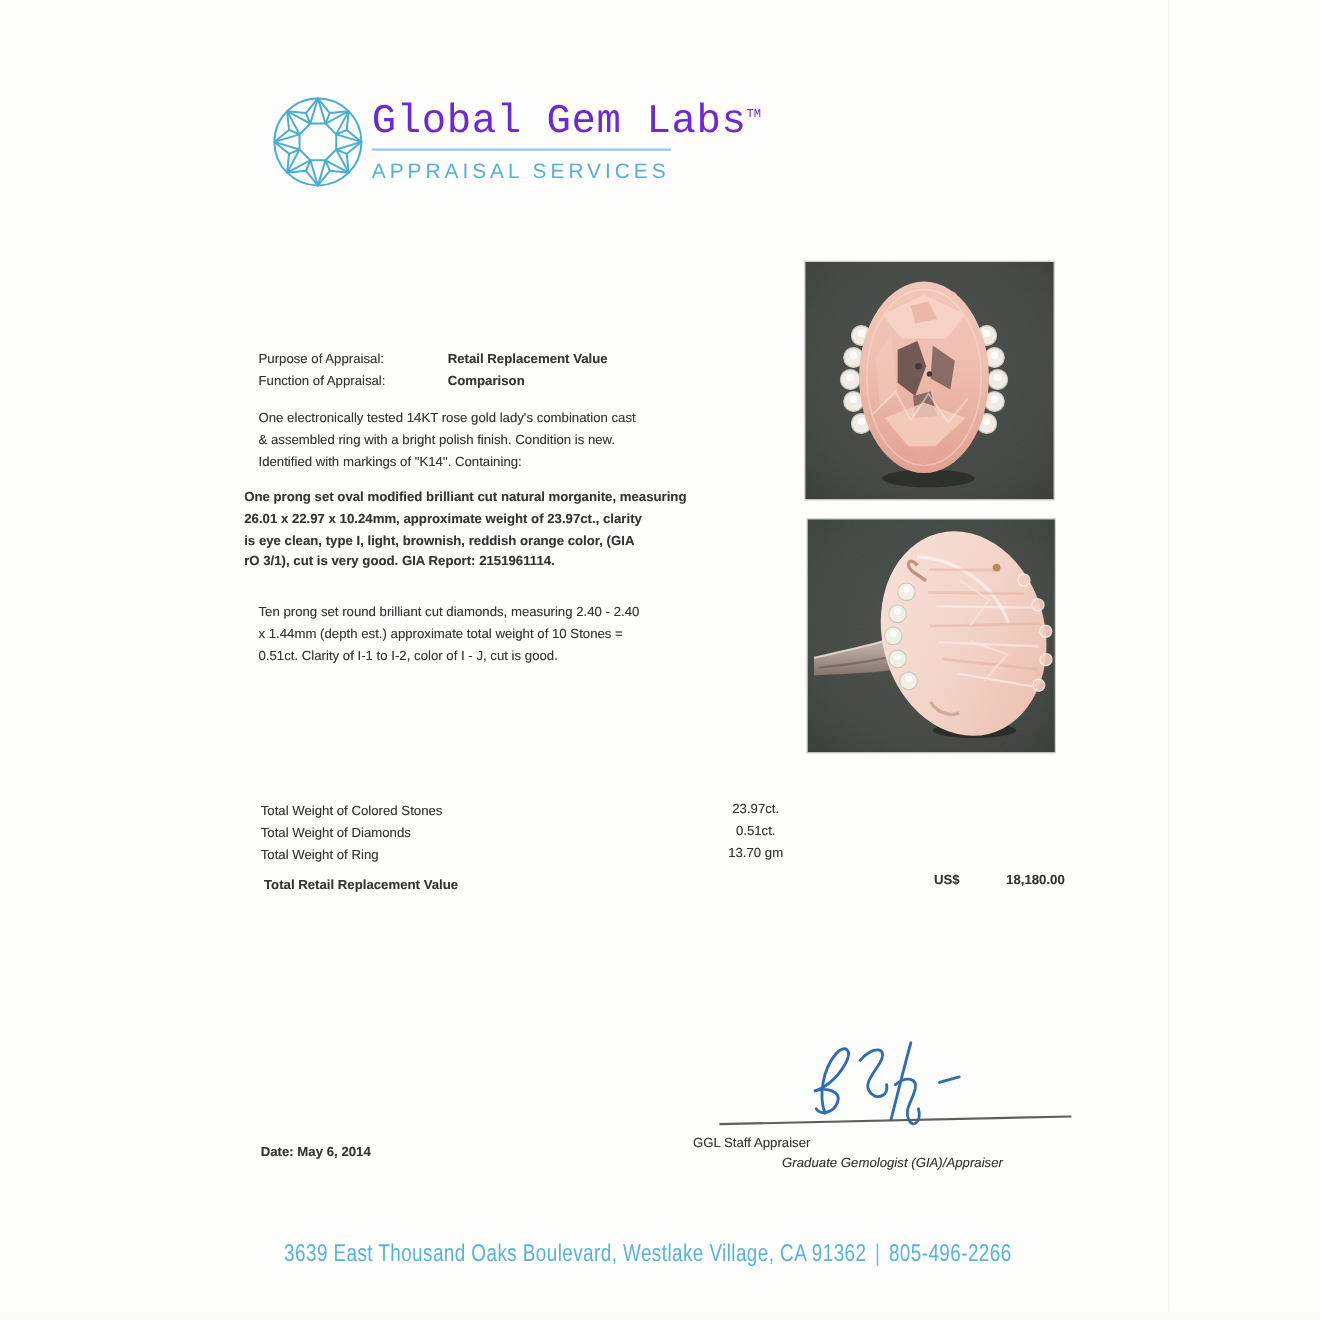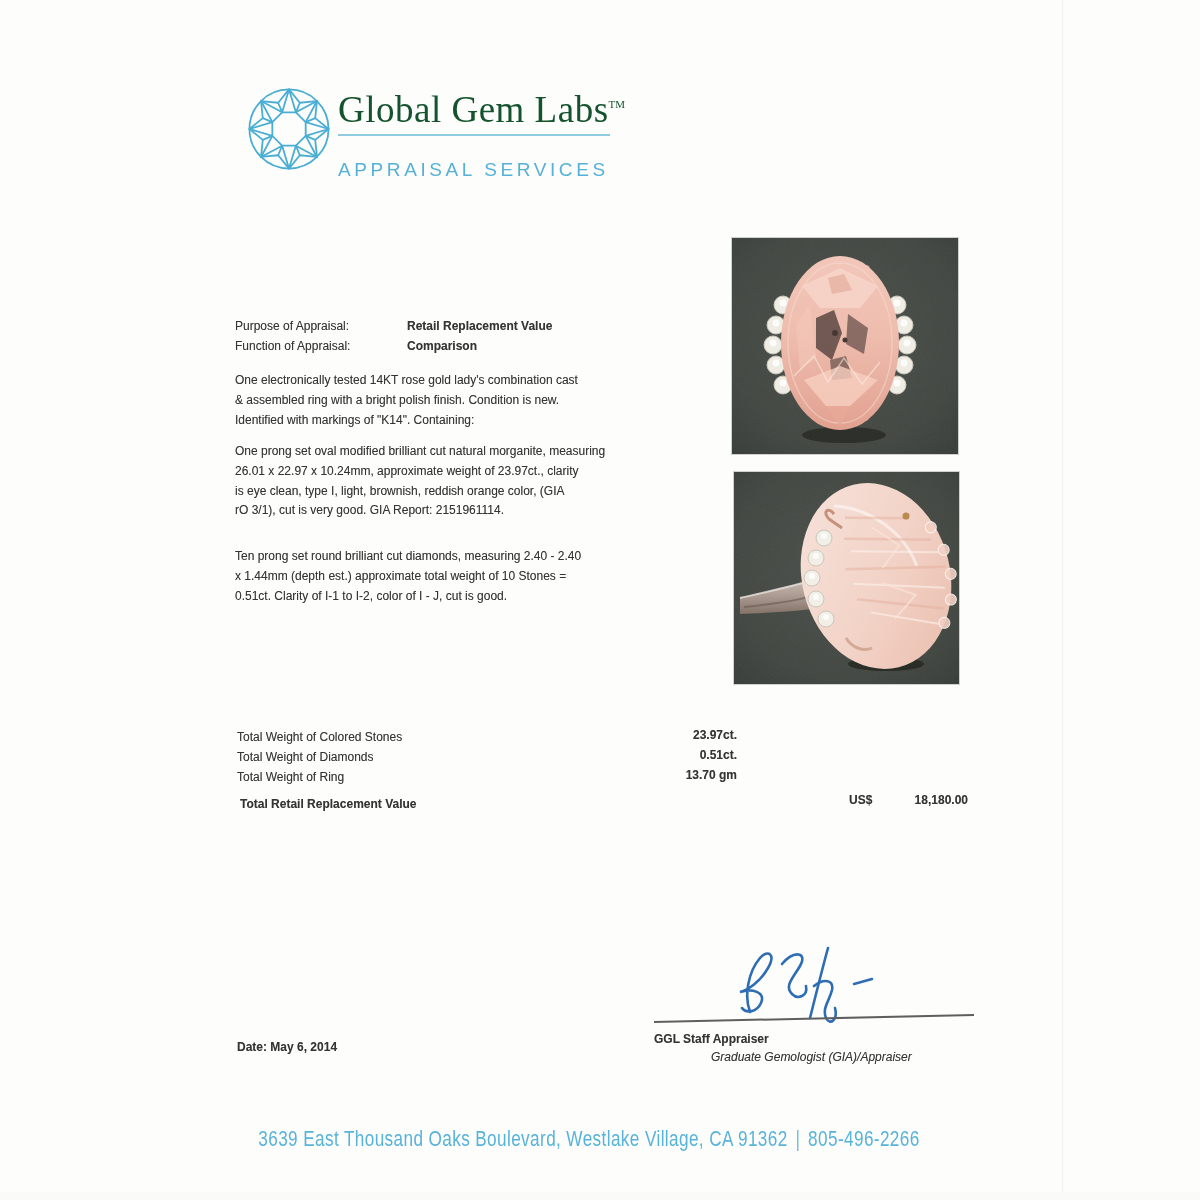--- a/index.html
+++ b/index.html
@@ -9,49 +9,49 @@
   }
   .page{position:relative;width:1200px;height:1200px;background:#fdfdfc;overflow:hidden;}
   .scan-edge{position:absolute;left:1062px;top:0;width:1px;height:1200px;background:#f0f0ee;}
   .scan-bottom{position:absolute;left:0;top:1192px;width:1200px;height:8px;background:#fafaf8;}
 
   
   .logo{position:absolute;left:246px;top:84px;width:420px;height:100px;}
   .logo-icon{position:absolute;left:0;top:2px;width:86px;height:86px;}
   .logo-textblock{position:absolute;left:92px;top:0;}
   .logo-title{
-    font-family:Liberation Serif, serif;font-size:37px;line-height:40px;
-    color:#14532d;letter-spacing:.5px;white-space:nowrap;
+    font-family:Liberation Mono, monospace;font-size:37px;line-height:40px;
+    color:#6d28d9;letter-spacing:.5px;white-space:nowrap;
   }
   .logo-tm{font-size:11px;vertical-align:14px;letter-spacing:0;}
   .logo-rule{width:272px;height:2px;background:#8fcbe1;margin-top:4px;}
   .logo-tagline{
-    font-size:19px;color:#55b1d7;letter-spacing:3.6px;margin-top:23px;white-space:nowrap;
+    font-size:19px;color:#55b1d7;letter-spacing:3.6px;margin-top:9px;white-space:nowrap;
   }
 
   
   .t{position:absolute;font-size:12px;line-height:19.8px;color:#343434;
      text-shadow:0 0 .5px rgba(60,60,60,.38);}
 
   .kv{left:235px;top:317px;}
   .kv-row{display:flex;}
   .kv-label{width:172px;}
   .kv-value{font-weight:bold;}
 
   .para1{left:235px;top:371px;}
-  .para2{left:235px;top:442px;}
+  .para2{left:222px;top:442px;font-weight:bold;}
   .para3{left:235px;top:547px;}
 
   .tot-labels{left:237px;top:728px;}
-  .tot-values{left:637px;top:726px;width:100px;text-align:right;font-weight:bold;}
+  .tot-values{left:637px;top:726px;width:100px;text-align:center;font-weight:normal;}
   .total-label{left:240px;top:795px;font-weight:bold;}
   .total-amount{left:849px;top:791px;width:119px;display:flex;justify-content:space-between;font-weight:bold;}
 
   .date-line{left:237px;top:1038px;font-weight:bold;}
-  .signer-title{left:654px;top:1030px;font-weight:bold;}
+  .signer-title{left:630px;top:1030px;font-weight:normal;}
   .signer-cred{left:663px;top:1048px;font-style:italic;margin-left:48px;}
 
   .signature-svg{position:absolute;left:648px;top:938px;width:332px;height:92px;}
 
   
   .photo{position:absolute;outline:1px solid rgba(120,126,120,.35);}
   .photo1{left:732px;top:238px;width:226px;height:216px;}
   .photo2{left:734px;top:472px;width:225px;height:212px;}
   .photo svg{display:block;width:100%;height:100%;}
 

